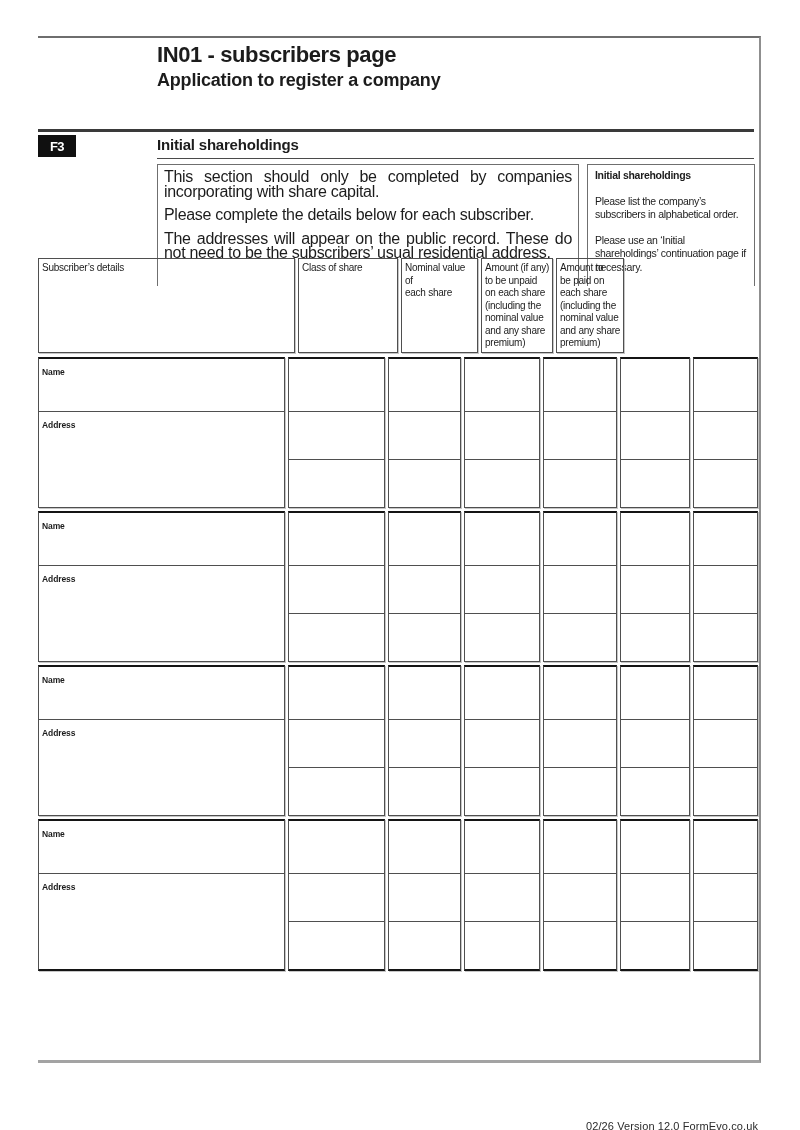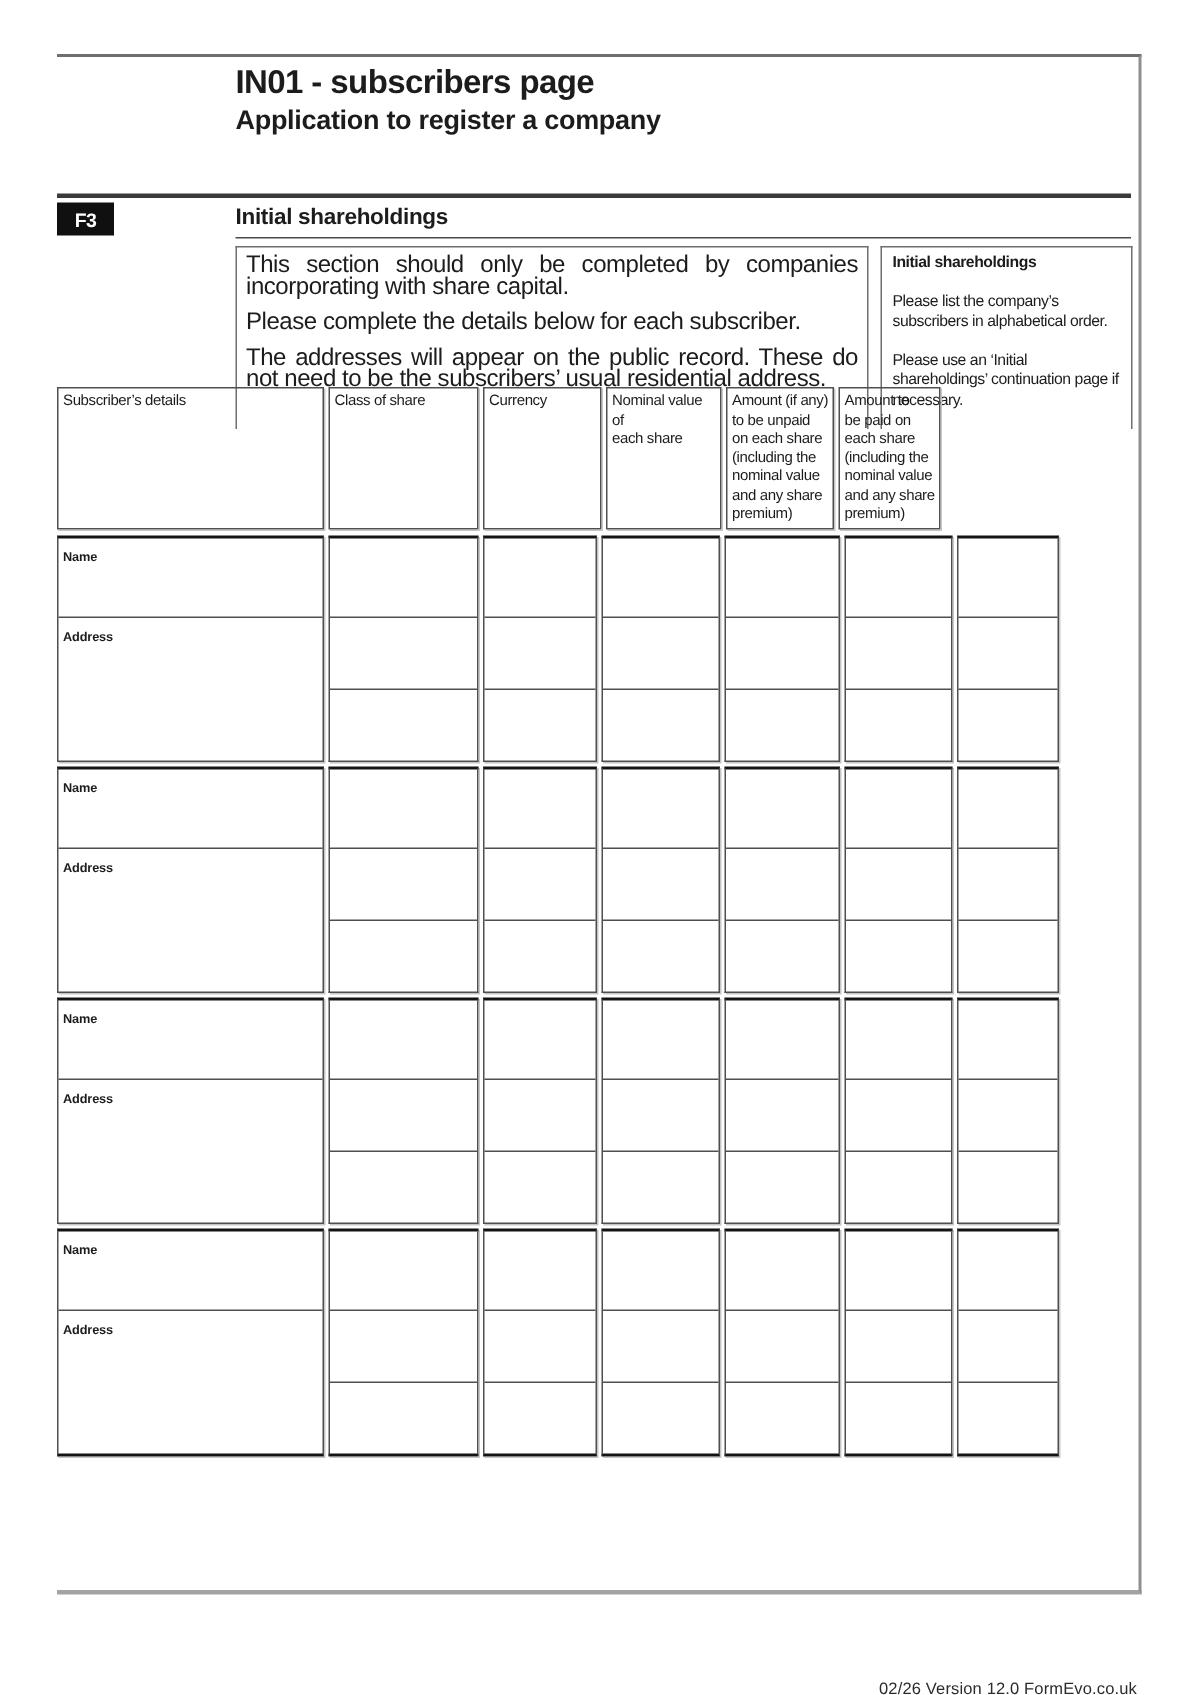--- a/index.html
+++ b/index.html
@@ -109,21 +109,21 @@
     border: 1px solid #4f4f4f;
     box-shadow: 1px 1px 0 #c6c6c6;
     height: 95px;
     padding: 3px 2px 2px 3px;
     font-size: 10px;
     line-height: 12.5px;
     letter-spacing: -0.25px;
     white-space: pre-line;
     overflow: hidden;
   }
-  .c1 { width: 178px; }
+  .c1 { width: 257px; }
   .c2 { width: 100px; }
   .c3 { width: 76px; }
   .c4 { width: 79px; }
   .c5 { width: 77px; }
   .c6 { width: 72px; }
   .c7 { width: 68px; }
   .block { display: flex; gap: 3px; margin-top: 3px; font-weight: bold; }
   .block .col {
     border: 1px solid #4f4f4f;
     border-top: 2px solid #141414;
@@ -187,21 +187,20 @@
       <p class="sidebar-heading">Initial shareholdings</p>
       <p>Please list the company’s subscribers in alphabetical order.</p>
       <p>Please use an ‘Initial shareholdings’ continuation page if necessary.</p>
     </div>
   </div>
 
   <div class="sh-table">
     <div class="thead">
       <div class="th c1">Subscriber’s details</div>
       <div class="th c2">Class of share</div>
-      <div class="th c4">Currency</div>
       <div class="th c5">Nominal value of
 each share</div>
       <div class="th c6">Amount (if any)
 to be unpaid
 on each share
 (including the
 nominal value
 and any share
 premium)</div>
       <div class="th c7">Amount to

